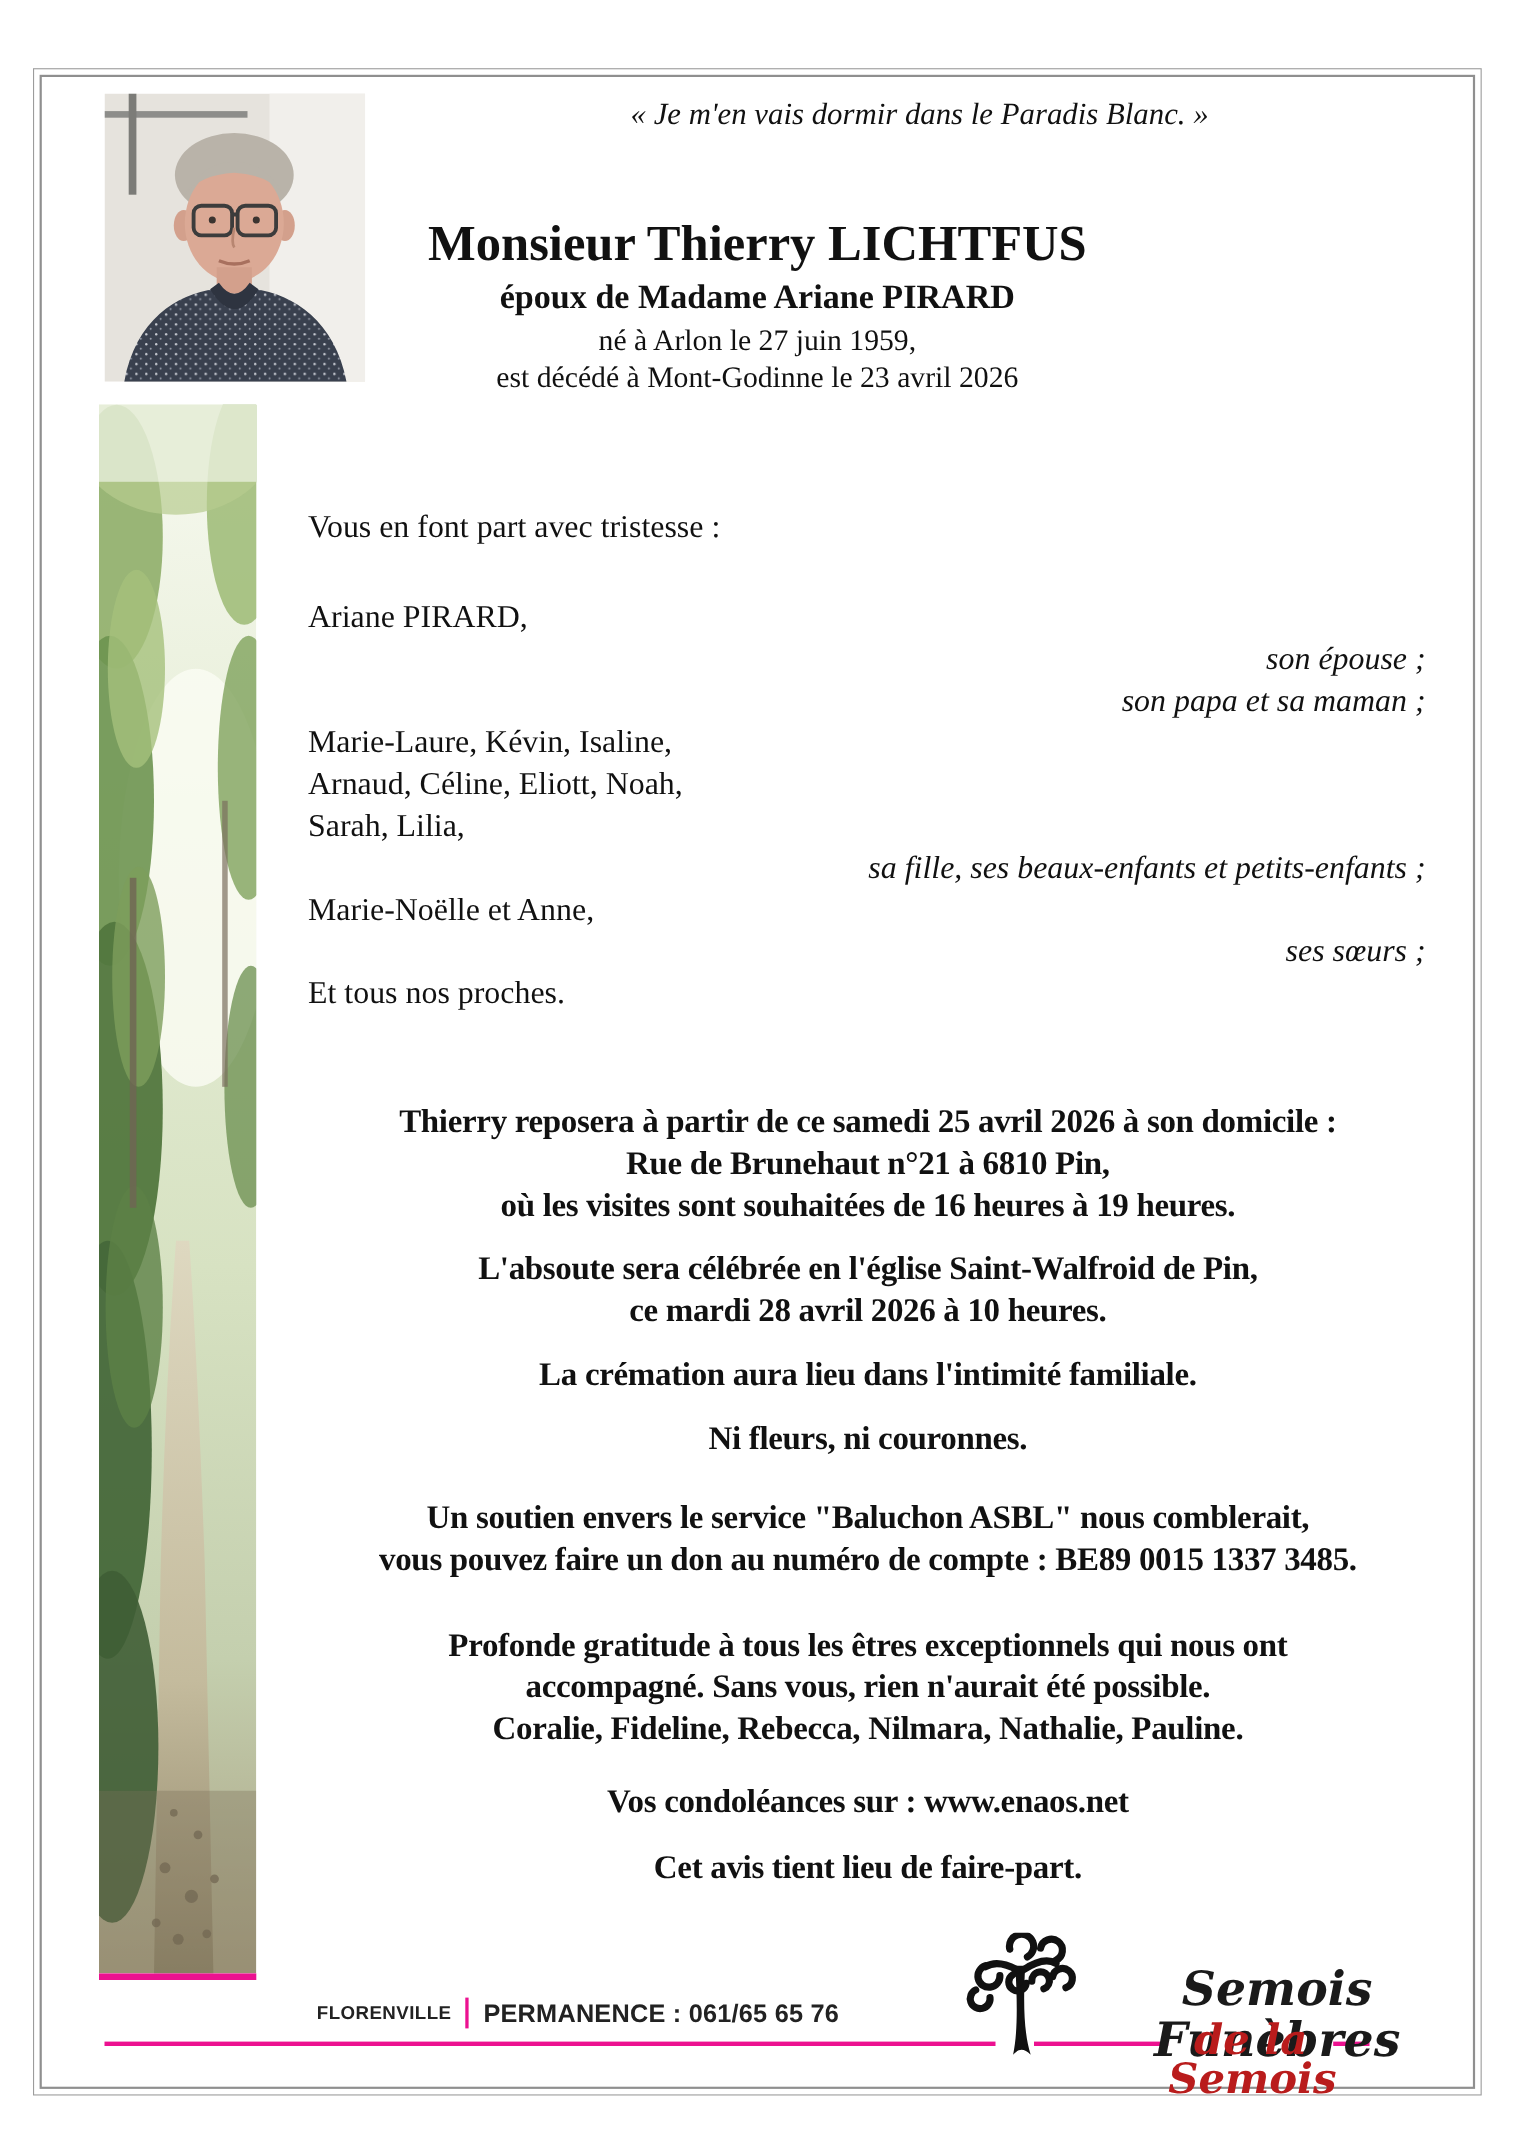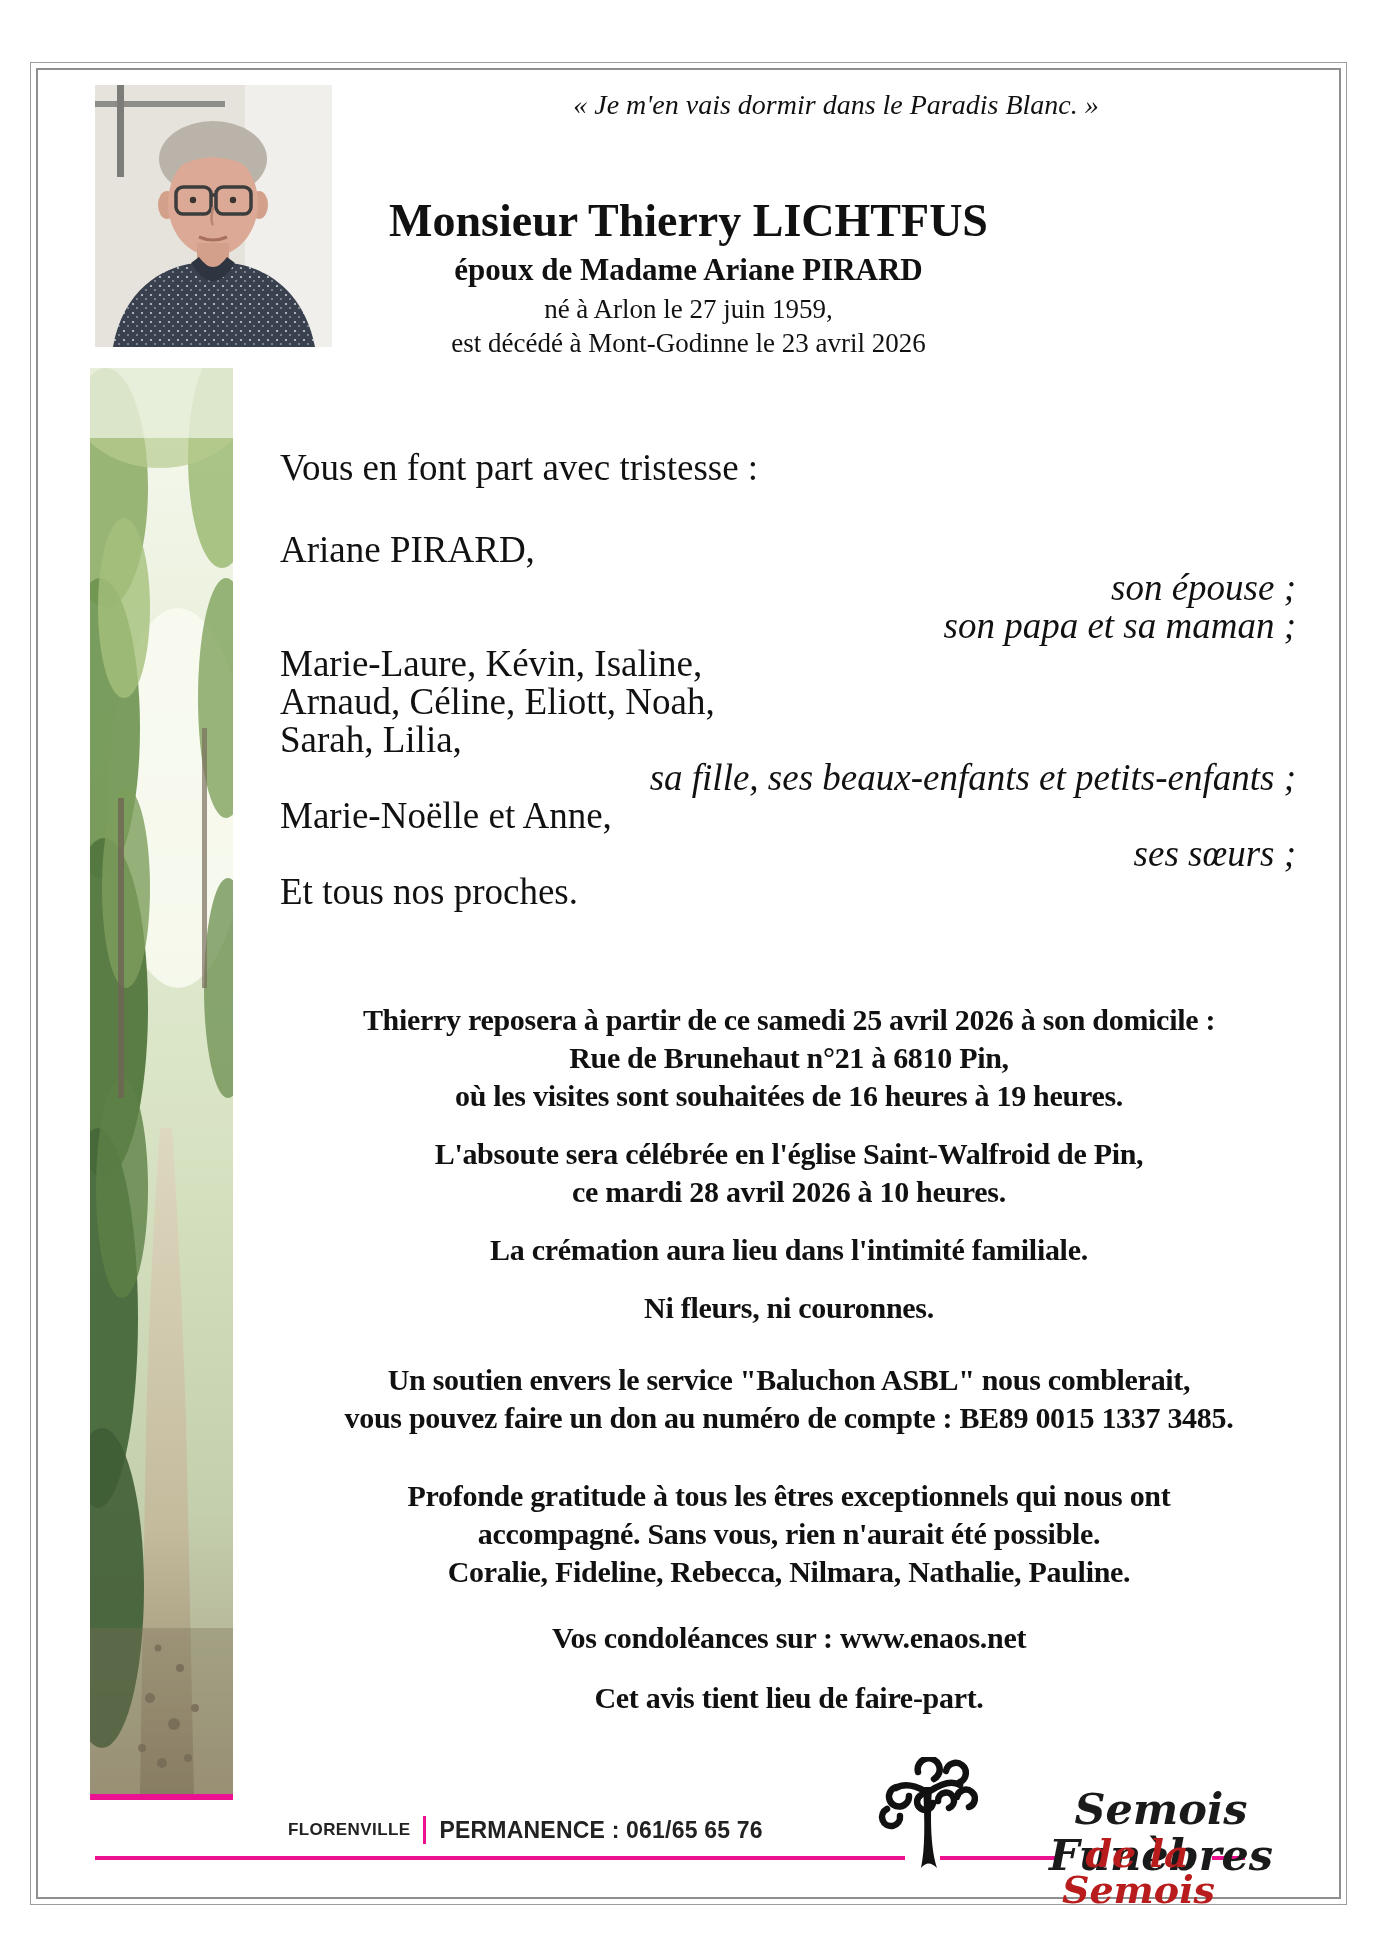--- a/index.html
+++ b/index.html
@@ -22,21 +22,21 @@
   .quote {
     position:absolute; top:88px; left:400px; right:105px; text-align:center;
     font-style:italic; font-size:28px; line-height:34px;
   }
   
   .title-block { position:absolute; left:0; right:0; top:184px; text-align:center; }
   .title-main { font-weight:bold; font-size:46px; line-height:54px; letter-spacing:0px;margin-top:10px; }
   .title-sub  { font-weight:bold; font-size:31px; line-height:44px; }
   .title-birth, .title-death { font-size:27px; line-height:34px; }
   
-  .body-block { position:absolute; left:280px; width:1016px; top:449px; font-size:37px; }
+  .body-block { position:absolute; left:280px; width:1016px; top:460px; font-size:29px; }
   .body-line { height:38px; line-height:38px; }
   .body-intro { margin-bottom:44px; }
   .relation { text-align:right; font-style:italic; }
   
   .ceremony { position:absolute; left:232px; width:1114px; top:1001px; text-align:center; }
   .para { font-weight:bold; font-size:30px; line-height:38px; letter-spacing:-0.3px; }
   .mb20 { margin-bottom:20px; } .mb34 { margin-bottom:34px; }
   .mb40 { margin-bottom:40px;margin-top:33px; } .mb28 { margin-bottom:28px; } .mb22 { margin-bottom:22px; }
   
   .office-row {

